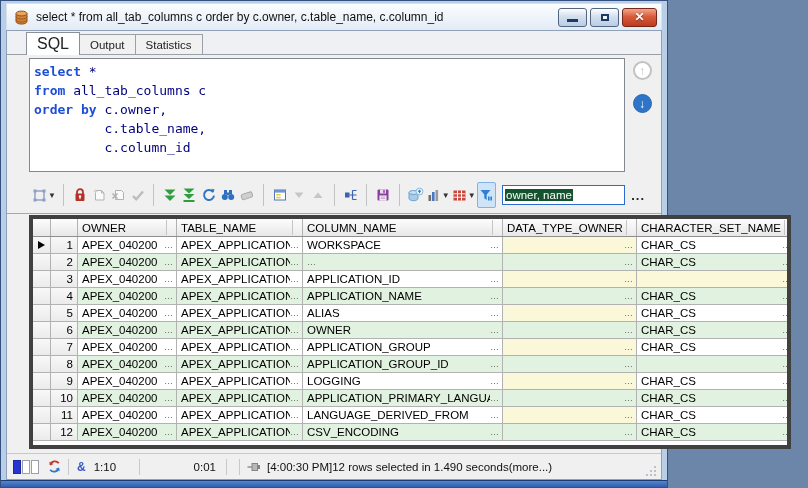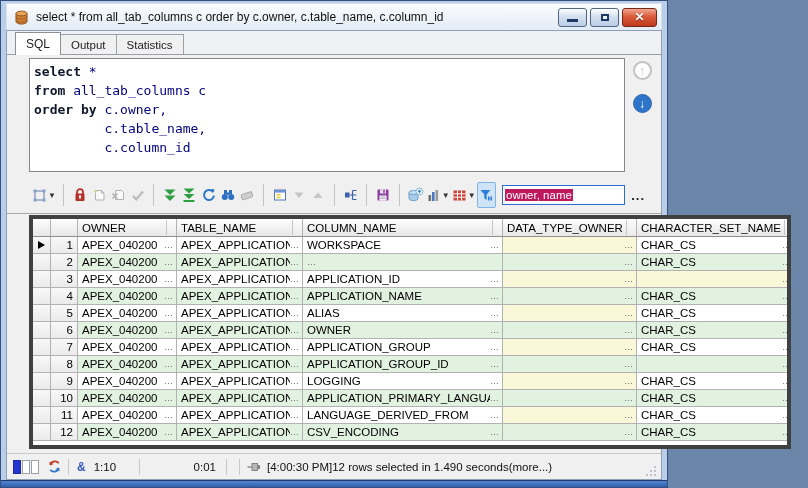--- a/index.html
+++ b/index.html
@@ -17,44 +17,44 @@
   .wbtn.close{width:35px;background:linear-gradient(#f2a68e,#d95b3b 45%,#bf3a1e);border-color:#74281a;}
   .glyph-min{width:11px;height:3px;background:#1d3a66;margin-top:6px;}
   .glyph-restore{width:8px;height:7px;border:2px solid #1d3a66;background:#eef4fb;box-sizing:border-box;}
   .glyph-close{color:#fff;font-size:12px;font-weight:bold;text-shadow:0 1px 1px #7c2413;line-height:1;}
   
   .inner{flex:1;display:flex;flex-direction:column;background:#f0f0f0;border:1px solid #8fa0b8;min-height:0;}
   
   .tabbar{height:23px;display:flex;align-items:flex-end;padding-left:3px;border-bottom:1px solid #9aa0a8;background:#eef0f3;}
   .tab{height:19px;padding:0 10px;border:1px solid #9aa0a8;border-bottom:none;background:#f1f1f1;
        display:flex;align-items:center;font-size:11.5px;color:#222;margin-left:-1px;cursor:default;}
-  .tab.active{height:22px;background:#fff;margin-bottom:-1px;border-color:#8a9098;font-size:12px;margin-left:5px;z-index:2;}
+  .tab.active{height:22px;background:#fff;margin-bottom:-1px;border-color:#8a9098;font-size:16px;margin-left:16px;z-index:2;}
   
   .editor-region{height:122px;position:relative;background:#f0f0f0;}
   .editor-box{position:absolute;left:22px;top:3px;bottom:5px;right:36px;background:#fff;border:1px solid #828790;
               font-family:"DejaVu Sans Mono","Liberation Mono",monospace;font-size:13px;line-height:19px;
               padding:3px 4px;white-space:pre;overflow:hidden;}
   .code-line{height:19px;}
-  .kw{color:#0f172a;font-weight:bold;}
+  .kw{color:#1d4ed8;font-weight:bold;}
   .id{color:#000080;}
   .nav-col{position:absolute;right:8px;top:6px;width:22px;display:flex;flex-direction:column;align-items:center;gap:14px;}
   .navbtn{width:19px;height:19px;border-radius:50%;display:flex;align-items:center;justify-content:center;
           font-size:12px;font-weight:bold;box-sizing:border-box;}
   .navbtn.up{border:2px solid #c2c2c2;color:#c2c2c2;background:#fff;}
   .navbtn.down{background:#2e74c8;color:#fff;border:1px solid #2a66b0;}
   
   .toolbar{height:36px;display:flex;align-items:center;padding:0 10px 0 24px;border-bottom:1px solid #a8a8a8;background:#f0f0f0;}
   .tbtn{width:24px;height:24px;display:flex;align-items:center;justify-content:center;border:1px solid transparent;border-radius:2px;}
   .tbtn .dd{font-size:8px;color:#333;margin-left:1px;}
   .tbtn.withdd{width:32px;}
   .tbtn.pressed{background:#cfe4f7;border-color:#7eb4ea;}
   .tsep{width:1px;height:22px;background:#c3c3c3;margin:0 6px;flex:0 0 auto;}
   .filter-input{width:162px;height:18px;border:1px solid #2a6cd0;background:#fff;display:flex;align-items:center;
                 font-size:11.5px;padding:0 2px;margin-left:6px;overflow:hidden;}
-  .filter-input .sel{background:#be185d;color:#fff;padding:0 1px;white-space:pre;}
+  .filter-input .sel{background:#14532d;color:#fff;padding:0 1px;white-space:pre;}
   .more-btn{margin-left:auto;font-size:13px;font-weight:bold;color:#222;letter-spacing:1px;padding:2px 6px;}
   
   .grid-region{flex:1;min-height:0;padding:1px 0 4px 22px;}
   .grid{width:762px;height:100%;box-sizing:border-box;border:4px solid #404040;background:#fff;overflow:hidden;
         font-size:11.5px;color:#000;}
   .grow{display:flex;height:17px;box-sizing:border-box;border-bottom:1px solid #b2b2b2;}
   .grow.hdr{height:18px;border-bottom:1px solid #8f8f8f;}
   .gcell{box-sizing:border-box;border-right:1px solid #b2b2b2;display:flex;align-items:center;overflow:hidden;flex:0 0 auto;position:relative;}
   .gh{background:linear-gradient(#fdfdfd,#e7e7e7);padding-left:4px;}
   .gh .hbtn{position:absolute;right:0;top:1px;bottom:1px;width:9px;border-left:1px solid #c6c6c6;background:linear-gradient(#fbfbfb,#ececec);}

